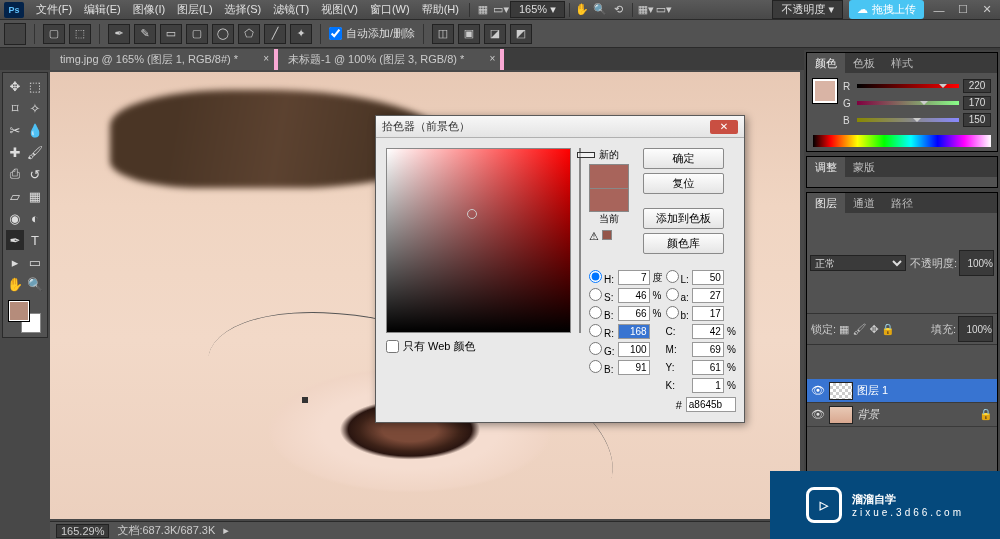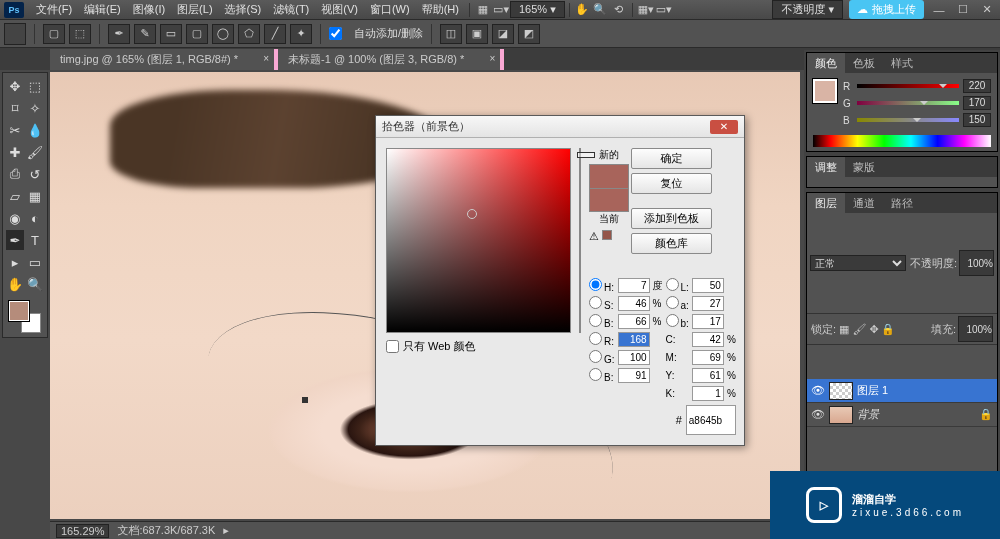--- a/index.html
+++ b/index.html
@@ -13,21 +13,21 @@
 .menubar .dropdown-btn { background: #3a3a3a; padding: 1px 8px; border: 1px solid #222; color: #ddd; }
 .menubar .upload-btn { background: #49c5f3; color: #fff; padding: 2px 8px; border-radius: 3px; display: flex; gap: 4px; align-items: center; }
 .menubar .icon-sep { width: 1px; height: 14px; background: #333; margin: 0 4px; }
 .menubar .tool-icon { width: 18px; height: 18px; display: flex; align-items: center; justify-content: center; color: #ccc; }
 
 
 .optbar { background: #525252; height: 28px; display: flex; align-items: center; padding: 0 4px; gap: 4px; border-bottom: 1px solid #2a2a2a; }
 .optbar .tool-preset { width: 22px; height: 22px; background: #444; border: 1px solid #222; }
 .optbar .sep { width: 1px; height: 20px; background: #333; margin: 0 4px; }
 .optbar .btn { width: 22px; height: 20px; background: #3f3f3f; border: 1px solid #222; display: flex; align-items: center; justify-content: center; color: #ccc; }
-.optbar .check { display: flex; align-items: center; gap: 12px; color: #ddd; }
+.optbar .check { display: flex; align-items: center; gap: 4px; color: #ddd; }
 
 
 .doctabs { background: #3c3c3c; height: 22px; display: flex; align-items: end; padding-left: 50px; }
 .doctabs .tab { background: #525252; padding: 3px 36px 3px 10px; color: #ccc; font-size: 10px; border-right: 4px solid #f9a8d4; position: relative; }
 .doctabs .tab.active { background: #525252; }
 .doctabs .tab .x { position: absolute; right: 5px; top: 4px; font-size: 10px; }
 
 
 .toolbox { position: absolute; left: 2px; top: 72px; width: 46px; background: #525252; border: 1px solid #2a2a2a; padding: 2px; }
 .toolbox .row2 { display: flex; }
@@ -47,34 +47,34 @@
 
 .dialog { position: absolute; left: 375px; top: 115px; width: 370px; background: #e9e9e9; border: 1px solid #5a5a5a; box-shadow: 2px 2px 8px rgba(0,0,0,.4); }
 .dialog .titlebar { background: linear-gradient(#f7f7f7,#e4e4e4); height: 22px; display: flex; align-items: center; padding: 0 6px; font-size: 11px; color: #333; border-bottom: 1px solid #b0b0b0; }
 .dialog .titlebar .close { margin-left: auto; background: #c94f42; color: #fff; width: 28px; height: 14px; text-align: center; line-height: 13px; border-radius: 2px; font-size: 10px; }
 .dialog .body { padding: 10px; display: flex; gap: 8px; }
 .sv-box { width: 185px; height: 185px; position: relative; background: linear-gradient(to top, #000, transparent), linear-gradient(to right, #fff, #f00); border: 1px solid #888; }
 .sv-box .ind { position:absolute; width:10px; height:10px; border:1px solid #ccc; border-radius:50%; }
 .hue-strip { width: 14px; height: 185px; background: linear-gradient(to bottom, #f00 0%, #ff0 17%, #0f0 33%, #0ff 50%, #00f 66%, #f0f 83%, #f00 100%); border: 1px solid #888; position:relative; }
 .hue-strip .slider { position:absolute; width:18px; height:6px; left:-3px; border:1px solid #333; background:rgba(255,255,255,.4); }
 .picker-right { flex: 1; }
-.preview-row { display:flex; align-items:start; gap:2px; margin-bottom:24px; }
+.preview-row { display:flex; align-items:start; gap:14px; margin-bottom:16px; }
 .preview-box { width: 40px; }
 .preview-new { height: 24px; background: #a8645b; border: 1px solid #888; border-bottom:0; }
 .preview-cur { height: 24px; background: #a8645b; border: 1px solid #888; }
 .preview-lbl { font-size: 10px; text-align:center; margin-bottom:2px; }
 .btn-col { display:flex; flex-direction:column; gap:4px; }
 .ps-btn { background: linear-gradient(#fdfdfd,#e5e5e5); border:1px solid #8a8a8a; padding: 2px 12px; font-size: 11px; min-width: 64px; text-align:center; border-radius:2px; }
 .fields { display: grid; grid-template-columns: auto 32px auto auto 32px auto; row-gap: 3px; column-gap: 3px; align-items: center; }
 .fields input[type=text] { width: 32px; height: 15px; border: 1px solid #999; font-size: 10px; padding: 0 2px; text-align:right; background:#fff; }
 .fields input.sel { background:#3874d1; color:#fff; }
 .fields label { font-size: 10px; white-space:nowrap; }
 .fields .rad { margin-right:2px; }
 .hex-row { margin-top:4px; display:flex; gap:4px; align-items:center; font-size:10px; justify-content:flex-end; }
-.hex-row input { width:50px; height:30px; border:1px solid #999; font-size:10px; padding:0 2px; }
+.hex-row input { width:50px; height:15px; border:1px solid #999; font-size:10px; padding:0 2px; }
 .web-only { margin-top: 6px; font-size: 10px; display:flex; align-items:center; gap:4px; }
 .tiny-sw { width:10px; height:10px; background:#945549; border:1px solid #888; display:inline-block; }
 
 
 .panels { position: absolute; right: 0; top: 50px; width: 196px; bottom: 0; background: #424242; display:flex; flex-direction:column; }
 .panel { background: #525252; margin: 2px; border: 1px solid #000000; }
 .panel .tabs { display: flex; background: #3a3a3a; height: 20px; }
 .panel .ptab { padding: 3px 8px; color: #bbb; font-size: 11px; }
 .panel .ptab.active { background: #525252; color: #eee; }
 .color-panel .body2 { padding: 6px; display:flex; gap:6px; }

